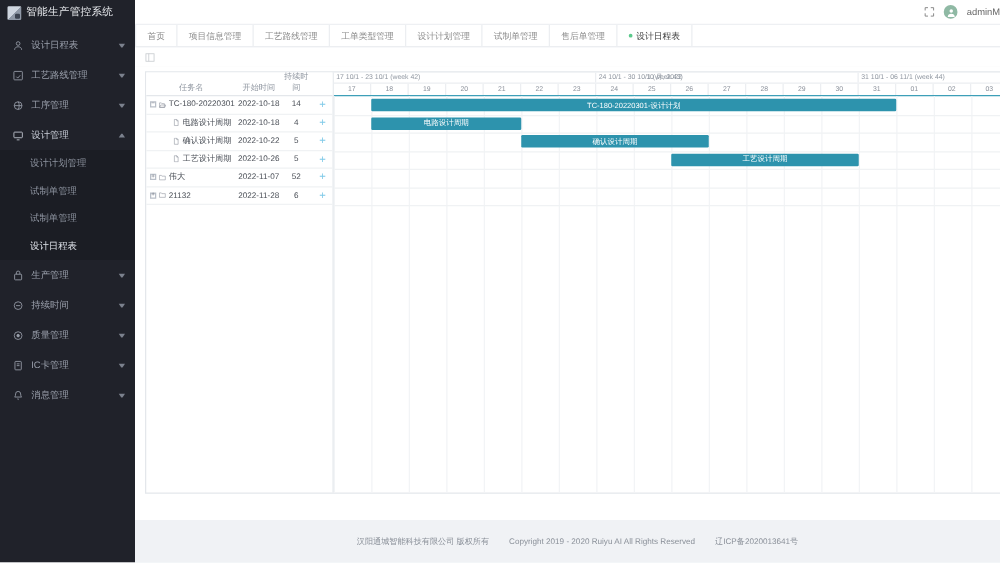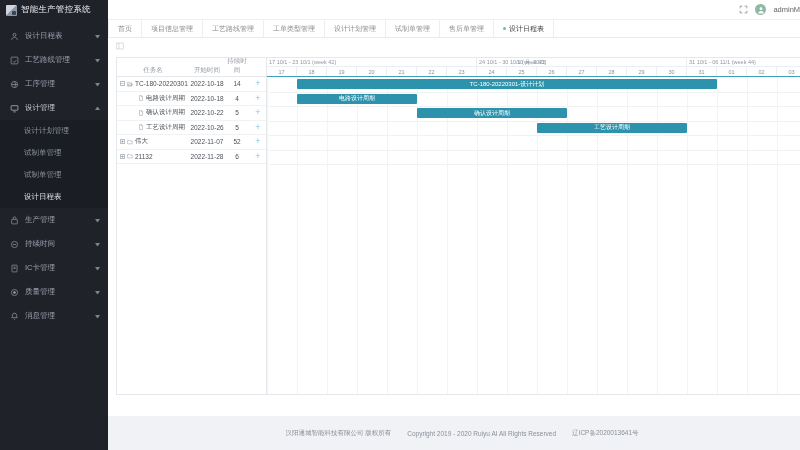--- a/index.html
+++ b/index.html
@@ -217,35 +217,35 @@
               <circle cx="8" cy="8" r="5.5"></circle>
               <path d="M5 8h6"></path>
             </svg>
           </span>
           <span class="m-label">持续时间</span>
           <span class="caret"></span>
         </div>
         <div class="m-item">
           <span class="m-ic">
             <svg viewBox="0 0 16 16" fill="none" stroke="currentColor" stroke-width="1.2">
+              <circle cx="8" cy="8" r="5.5"></circle>
+              <circle cx="8" cy="8" r="1.8" fill="currentColor"></circle>
+            </svg>
+          </span>
+          <span class="m-label">质量管理</span>
+          <span class="caret"></span>
+        </div>
+        <div class="m-item">
+          <span class="m-ic">
+            <svg viewBox="0 0 16 16" fill="none" stroke="currentColor" stroke-width="1.2">
               <rect x="3.5" y="2" width="9" height="12" rx="1"></rect>
               <path d="M6 5.5h4M6 8h4"></path>
             </svg>
           </span>
           <span class="m-label">IC卡管理</span>
-          <span class="caret"></span>
-        </div>
-        <div class="m-item">
-          <span class="m-ic">
-            <svg viewBox="0 0 16 16" fill="none" stroke="currentColor" stroke-width="1.2">
-              <circle cx="8" cy="8" r="5.5"></circle>
-              <circle cx="8" cy="8" r="1.8" fill="currentColor"></circle>
-            </svg>
-          </span>
-          <span class="m-label">质量管理</span>
           <span class="caret"></span>
         </div>
         <div class="m-item">
           <span class="m-ic">
             <svg viewBox="0 0 16 16" fill="none" stroke="currentColor" stroke-width="1.2">
               <path d="M8 2a3.6 3.6 0 0 0-3.6 3.6c0 3.4-1.4 4.4-1.4 4.4h10s-1.4-1-1.4-4.4A3.6 3.6 0 0 0 8 2z"></path>
               <path d="M6.8 12.5a1.4 1.4 0 0 0 2.4 0"></path>
             </svg>
           </span>
           <span class="m-label">消息管理</span>

